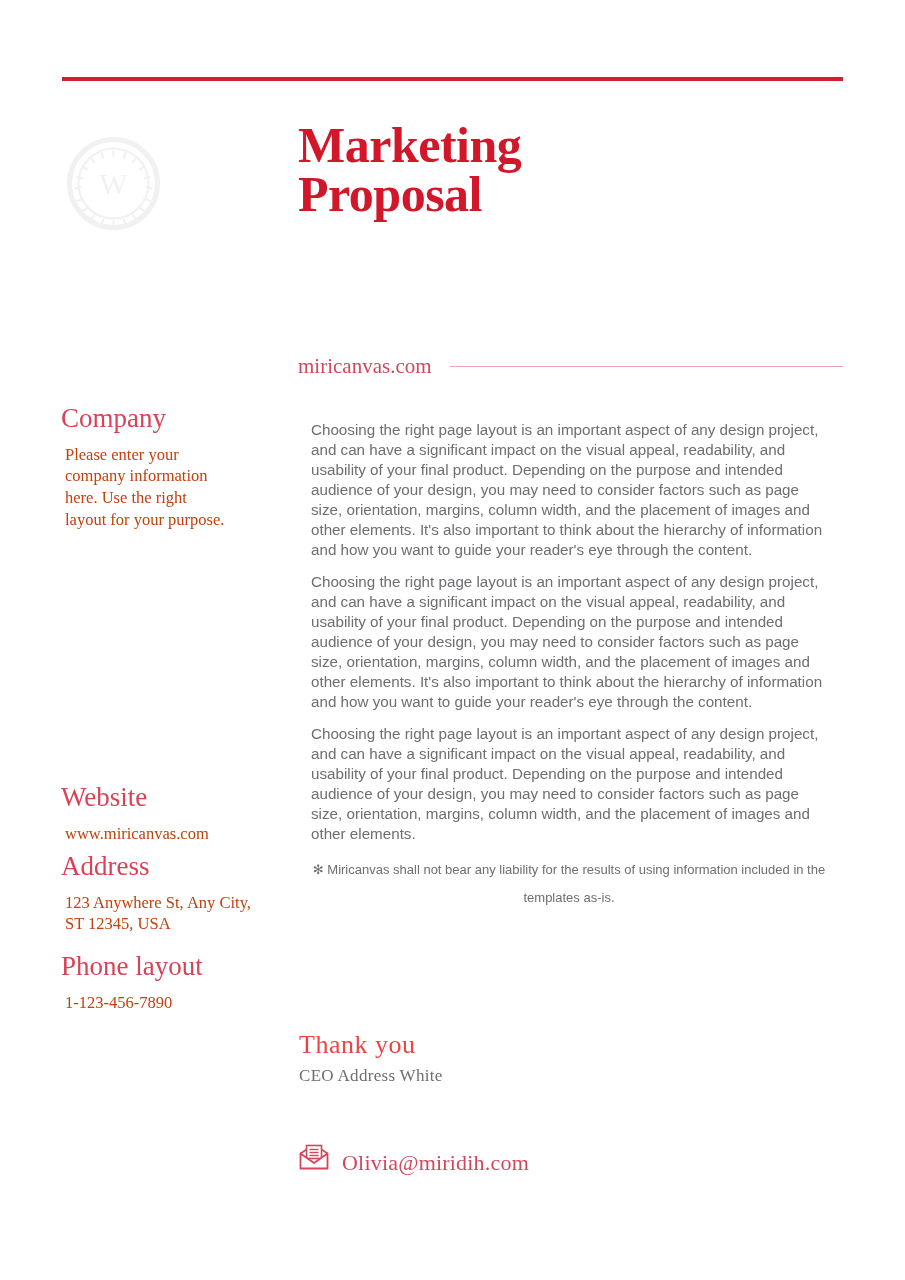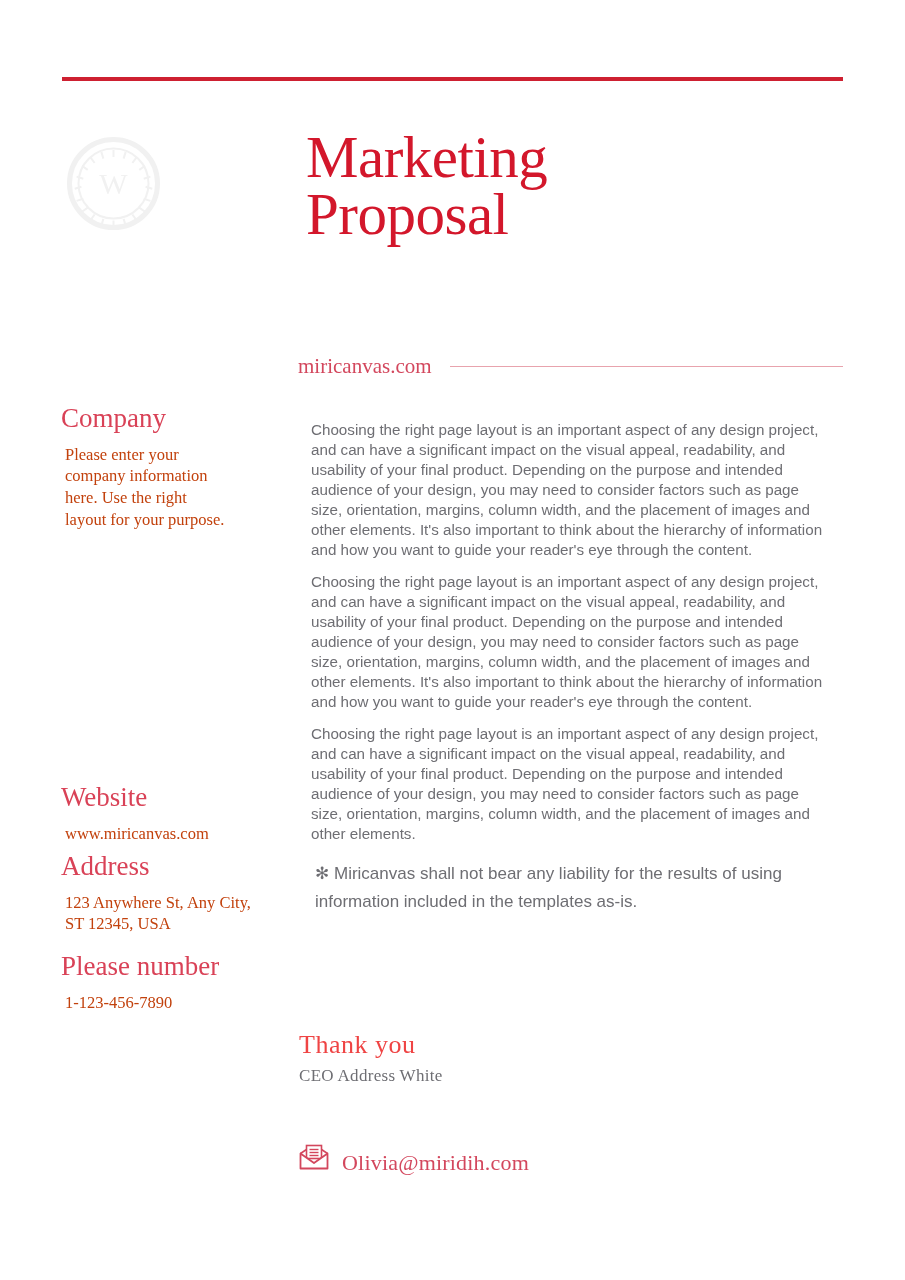--- a/index.html
+++ b/index.html
@@ -37,26 +37,26 @@
 
   
   .title-block {
     position: absolute;
     left: 298px;
     top: 121px;
     width: 560px;
   }
   .doc-title {
     font-family: "Liberation Serif", serif;
-    font-weight: normal;
-    font-size: 59px;
+    font-weight: bold;
+    font-size: 50px;
     line-height: 0.97;
     color: #D3172B;
     letter-spacing: -0.5px;
-    margin: 8px;
+    margin: 0;
     white-space: pre-line;
   }
 
   .subtitle-row {
     position: absolute;
     left: 298px;
     top: 314px;
     width: 545px;
     display: flex;
     align-items: center;
@@ -112,24 +112,25 @@
   .body-p {
     font-family: "Liberation Sans", sans-serif;
     font-size: 15.2px;
     line-height: 20px;
     color: #6E6E73;
     margin: 12px;
     text-align: left;
   }
   .disclaimer {
     font-family: "Liberation Sans", sans-serif;
-    font-size: 17px;
+    font-size: 13px;
     line-height: 28px;
     color: #6E6E73;
-    margin: 16px;
+    margin: 0;
+    text-align: center;
   }
 
   
   .closing {
     position: absolute;
     left: 299px;
     top: 1030px;
     width: 400px;
   }
   .thanks {
@@ -227,21 +228,21 @@
       <div class="side-p">www.miricanvas.com</div>
     </div>
 
     <div class="sb-address">
       <div class="side-h">Address</div>
       <div class="side-p">123 Anywhere St, Any City,
 ST 12345, USA</div>
     </div>
 
     <div class="sb-phone">
-      <div class="side-h">Please number</div>
+      <div class="side-h">Phone layout</div>
       <div class="side-p">1-123-456-7890</div>
     </div>
 
   </div>
 
   <div class="body-col">
     <p class="body-p">Choosing the right page layout is an important aspect of any design project, and can have a significant impact on the visual appeal, readability, and usability of your final product. Depending on the purpose and intended audience of your design, you may need to consider factors such as page size, orientation, margins, column width, and the placement of images and other elements. It's also important to think about the hierarchy of information and how you want to guide your reader's eye through the content.</p>
     <p class="body-p">Choosing the right page layout is an important aspect of any design project, and can have a significant impact on the visual appeal, readability, and usability of your final product. Depending on the purpose and intended audience of your design, you may need to consider factors such as page size, orientation, margins, column width, and the placement of images and other elements. It's also important to think about the hierarchy of information and how you want to guide your reader's eye through the content.</p>
     <p class="body-p">Choosing the right page layout is an important aspect of any design project, and can have a significant impact on the visual appeal, readability, and usability of your final product. Depending on the purpose and intended audience of your design, you may need to consider factors such as page size, orientation, margins, column width, and the placement of images and other elements.</p>
     <p class="disclaimer">✻ Miricanvas shall not bear any liability for the results of using information included in the templates as-is.</p>

